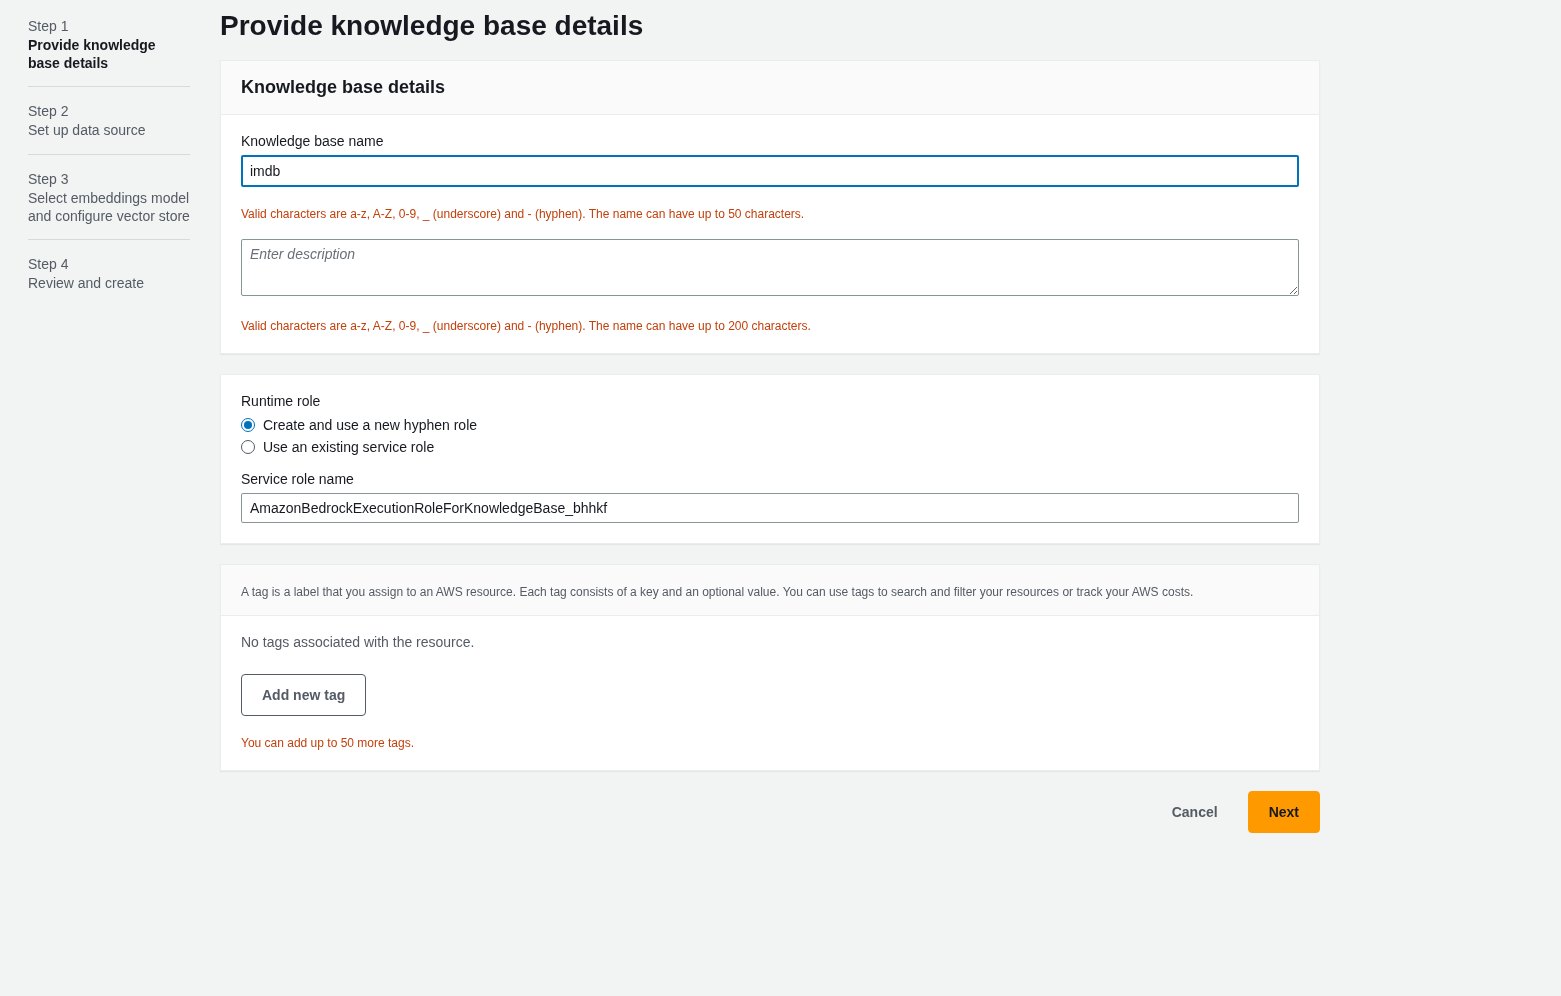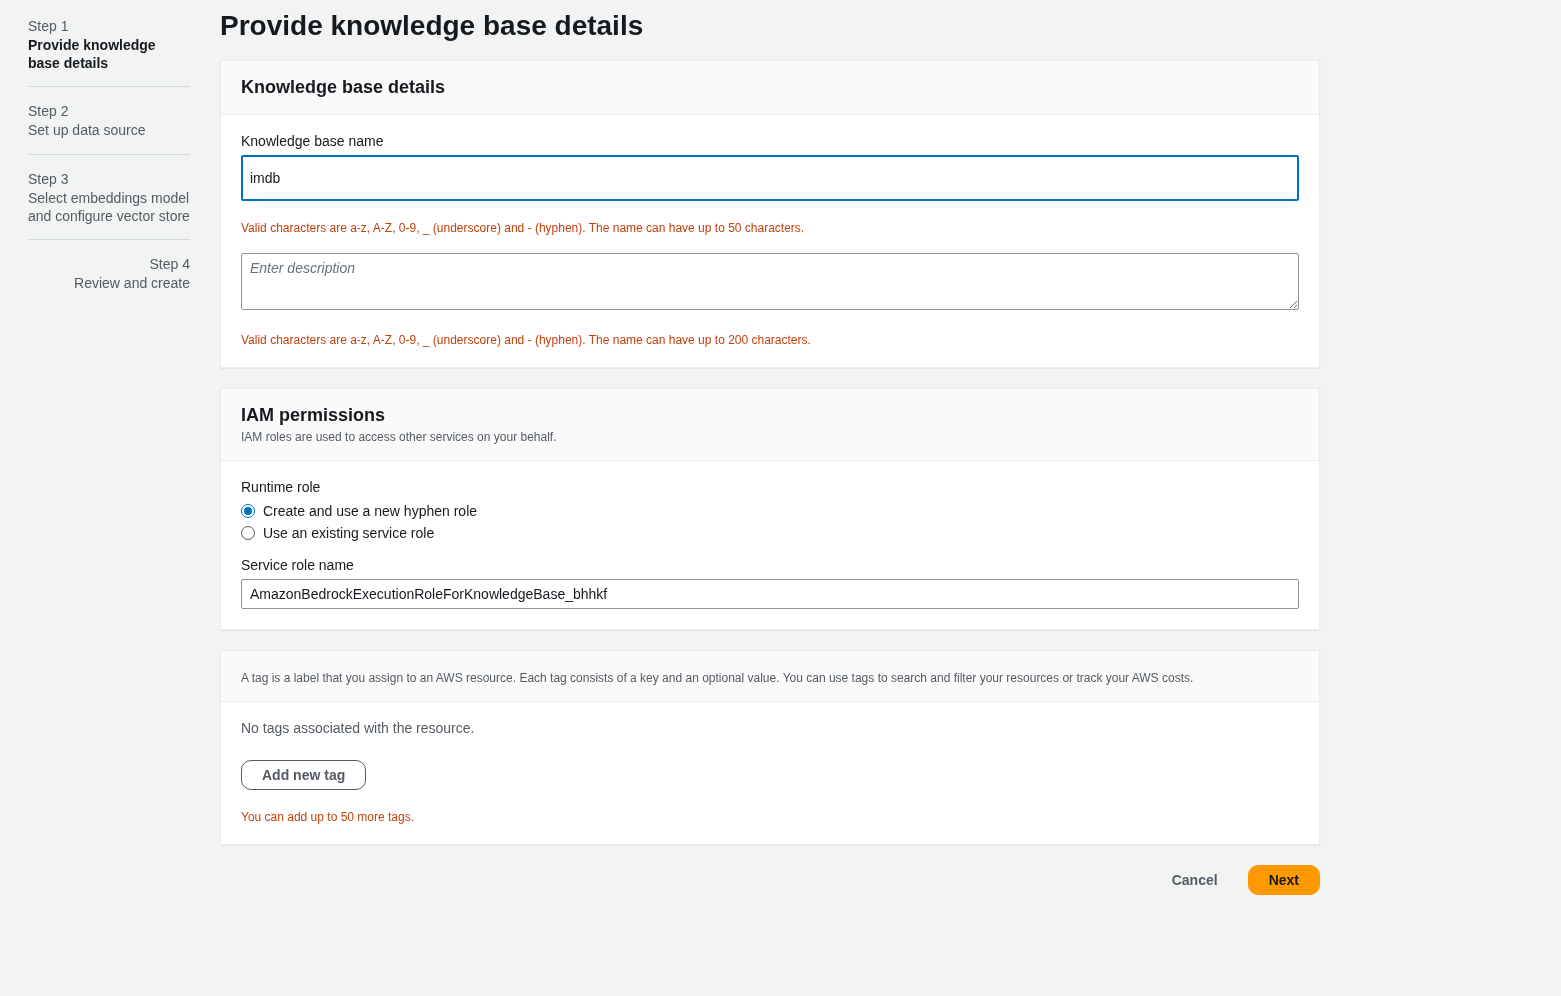--- a/index.html
+++ b/index.html
@@ -23,21 +23,20 @@
       flex-shrink: 0;
       padding-left: 28px;
     }
     .step-item {
       padding: 8px 0 14px 0;
       border-bottom: 1px solid #d5dbdb;
       margin-bottom: 8px;
     }
     .step-item:last-child {
       border-bottom: none;
-      text-align: right;
     }
     .step-number {
       font-size: 14px;
       color: #545b64;
       margin-bottom: 2px;
     }
     .step-title {
       font-size: 14px;
       color: #545b64;
       line-height: 1.3;
@@ -93,21 +92,21 @@
       width: 100%;
       padding: 6px 8px;
       border: 1px solid #879596;
       border-radius: 2px;
       font-size: 14px;
       color: #16191f;
       font-family: inherit;
     }
     .text-input.focused {
       border: 2px solid #0073bb;
-      padding: 13px 7px;
+      padding: 6px 7px;
     }
     .textarea-input {
       width: 100%;
       padding: 6px 8px;
       border: 1px solid #879596;
       border-radius: 2px;
       font-size: 14px;
       color: #16191f;
       font-family: inherit;
       resize: both;
@@ -160,23 +159,23 @@
       background: #0073bb;
       border-radius: 50%;
     }
     .no-tags {
       color: #545b64;
       font-size: 14px;
       margin-bottom: 24px;
     }
     .btn {
       display: inline-block;
-      padding: 6px 20px;
+      padding: 12px 20px;
       border: 1px solid #545b64;
-      border-radius: 10px;
+      border-radius: 4px;
       font-size: 14px;
       font-weight: 700;
       background: #fff;
       color: #545b64;
       cursor: pointer;
       font-family: inherit;
     }
     .btn-primary {
       background: #ff9900;
       border-color: #ff9900;
@@ -238,24 +237,20 @@
           <div class="hint">Valid characters are a-z, A-Z, 0-9, _ (underscore) and - (hyphen). The name can have up to 50 characters.</div>
         </div>
         <div class="field-group">
           <textarea class="textarea-input" placeholder="Enter description" style=""></textarea>
           <div class="hint">Valid characters are a-z, A-Z, 0-9, _ (underscore) and - (hyphen). The name can have up to 200 characters.</div>
         </div>
       </div>
     </section>
 
     <section class="panel">
-      <div class="panel-header">
-        <h2>IAM permissions</h2>
-        <div class="panel-subtitle">IAM roles are used to access other services on your behalf.</div>
-      </div>
       <div class="panel-body">
         <div class="section-label">Runtime role</div>
         <div class="radio-group">
           <label class="radio-item">
             <span class="radio-circle selected"></span>
             <span>Create and use a new hyphen role</span>
           </label>
           <label class="radio-item">
             <span class="radio-circle"></span>
             <span>Use an existing service role</span>

